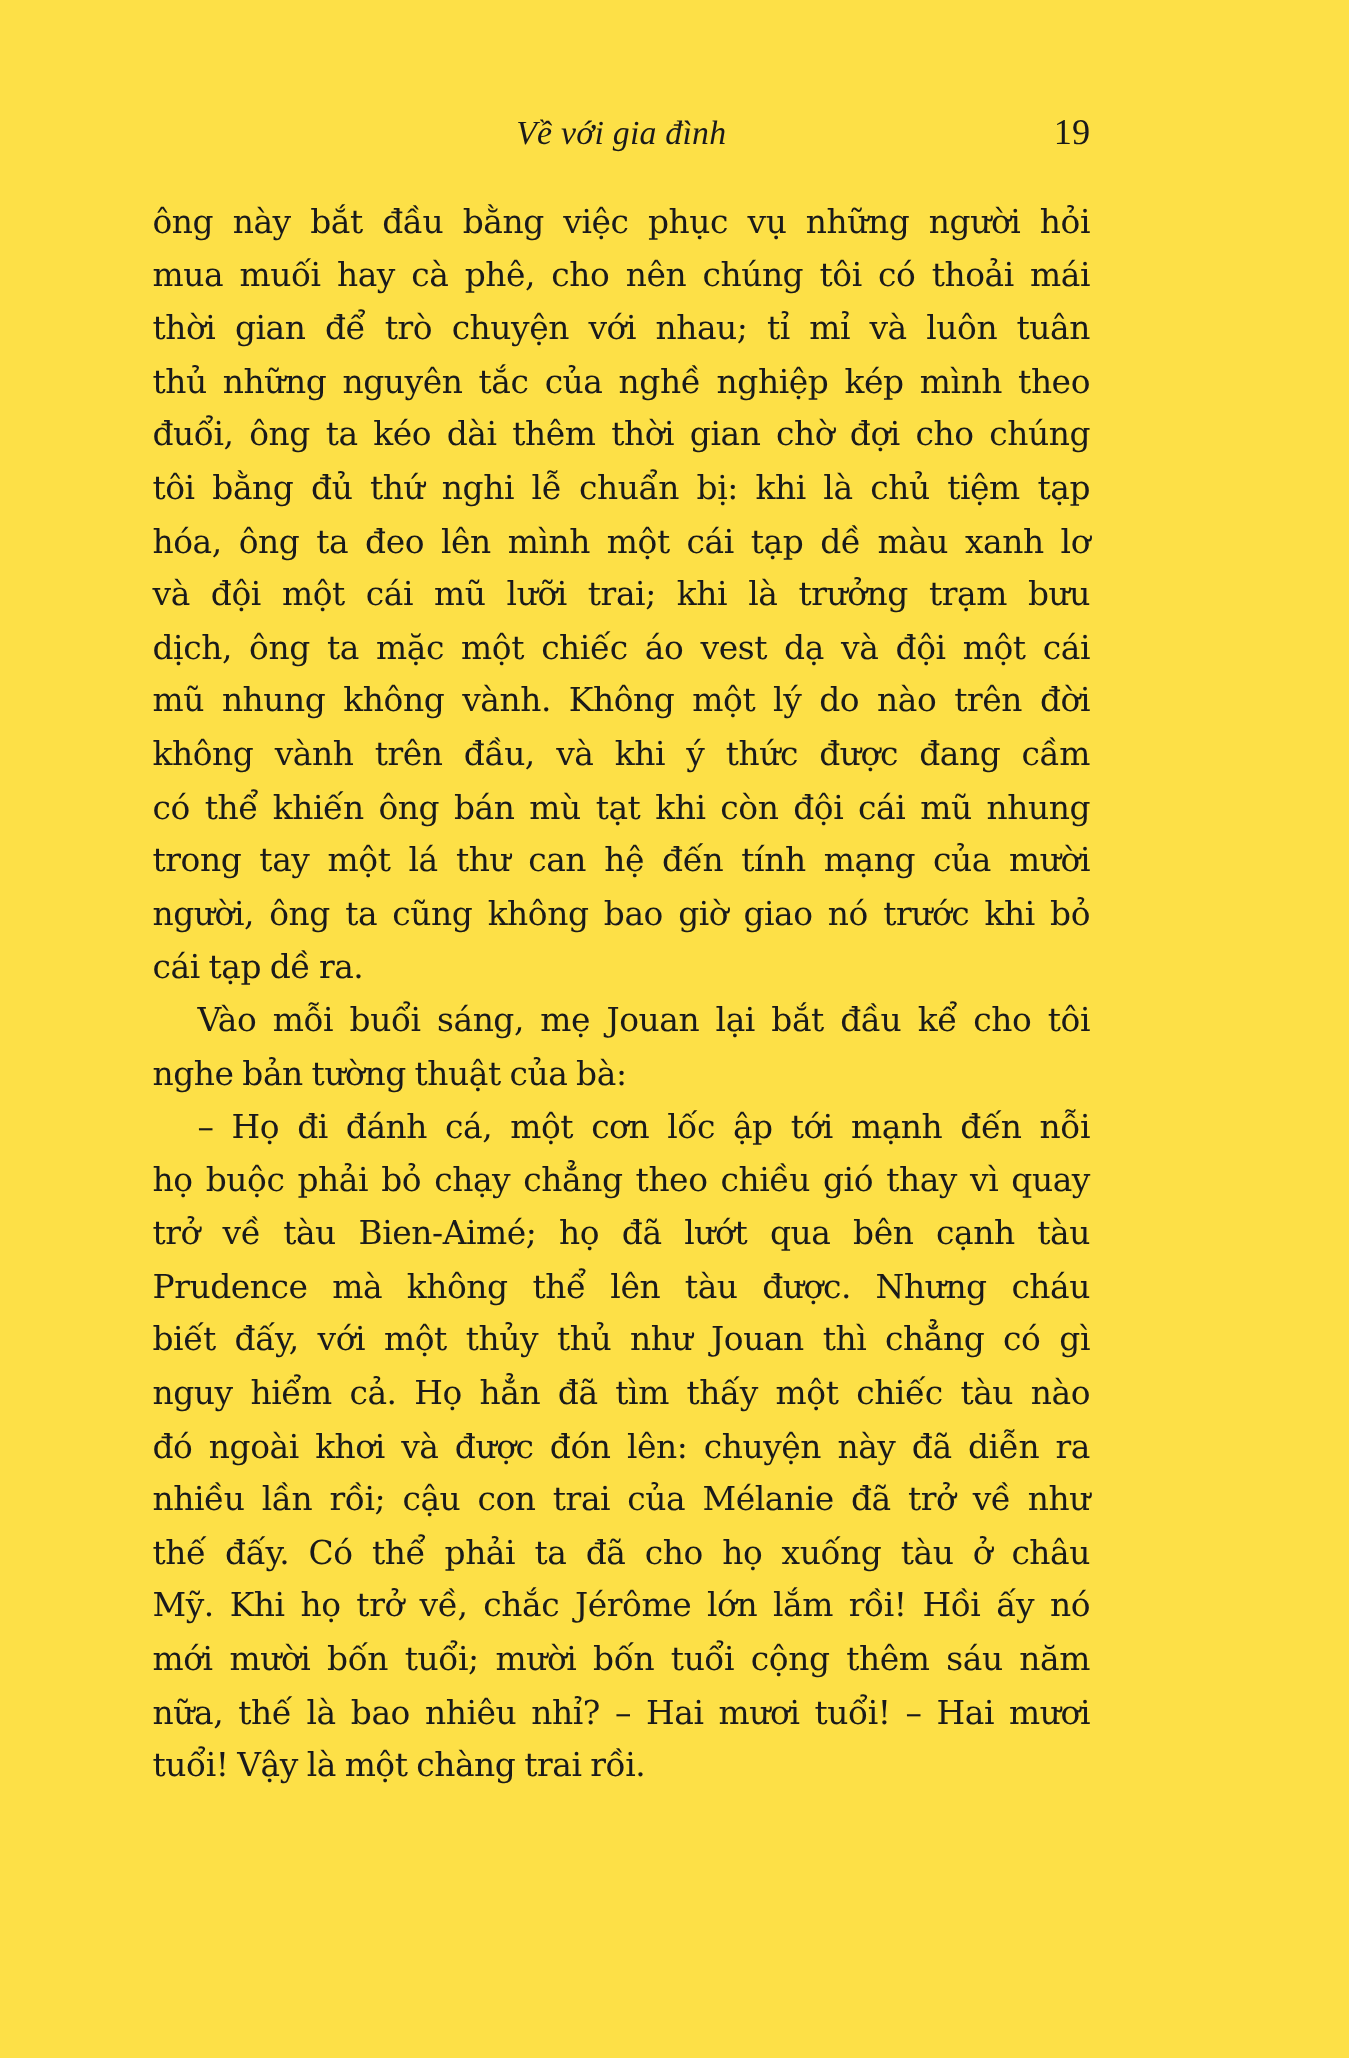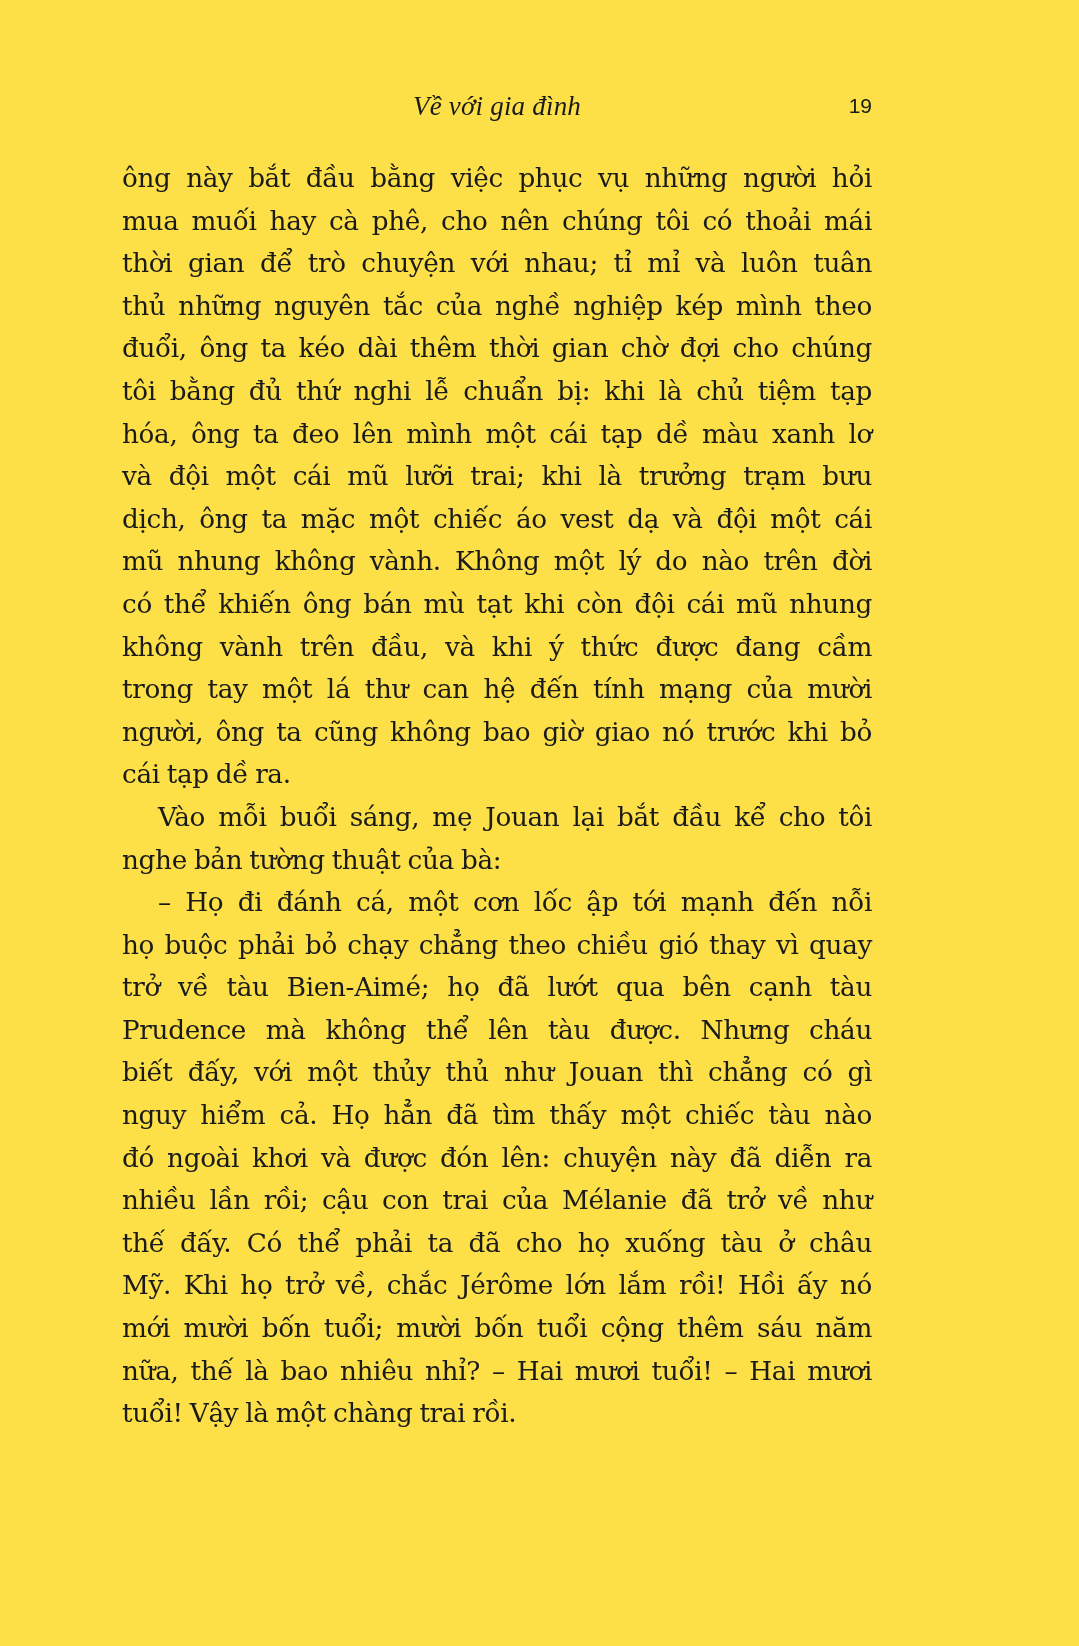--- a/index.html
+++ b/index.html
@@ -35,22 +35,22 @@
       font-family: "Liberation Serif", "DejaVu Serif", serif;
       font-style: italic;
       font-size: 27px;
       line-height: 40px;
       letter-spacing: 0.2px;
     }
     .page-number {
       position: absolute;
       right: 0;
       top: 0;
-      font-family: Liberation Sans, sans-serif;
-      font-size: 21px;
+      font-family: Liberation Serif, serif;
+      font-size: 29px;
       line-height: 40px;
     }
     .body-text {
       position: absolute;
       left: 122px;
       top: 157px;
       width: 750px;
     }
     .line {
       display: block;
@@ -88,22 +88,22 @@
       <span class="line">ông này bắt đầu bằng việc phục vụ những người hỏi</span>
       <span class="line">mua muối hay cà phê, cho nên chúng tôi có thoải mái</span>
       <span class="line">thời gian để trò chuyện với nhau; tỉ mỉ và luôn tuân</span>
       <span class="line">thủ những nguyên tắc của nghề nghiệp kép mình theo</span>
       <span class="line">đuổi, ông ta kéo dài thêm thời gian chờ đợi cho chúng</span>
       <span class="line">tôi bằng đủ thứ nghi lễ chuẩn bị: khi là chủ tiệm tạp</span>
       <span class="line">hóa, ông ta đeo lên mình một cái tạp dề màu xanh lơ</span>
       <span class="line">và đội một cái mũ lưỡi trai; khi là trưởng trạm bưu</span>
       <span class="line">dịch, ông ta mặc một chiếc áo vest dạ và đội một cái</span>
       <span class="line">mũ nhung không vành. Không một lý do nào trên đời</span>
+      <span class="line">không vành trên đầu, và khi ý thức được đang cầm</span>
       <span class="line">có thể khiến ông bán mù tạt khi còn đội cái mũ nhung</span>
-      <span class="line">không vành trên đầu, và khi ý thức được đang cầm</span>
       <span class="line">trong tay một lá thư can hệ đến tính mạng của mười</span>
       <span class="line">người, ông ta cũng không bao giờ giao nó trước khi bỏ</span>
       <span class="line last">cái tạp dề ra.</span>
     </div>
 
     <div>
       <span class="line indent">Vào mỗi buổi sáng, mẹ Jouan lại bắt đầu kể cho tôi</span>
       <span class="line last">nghe bản tường thuật của bà:</span>
     </div>
 

